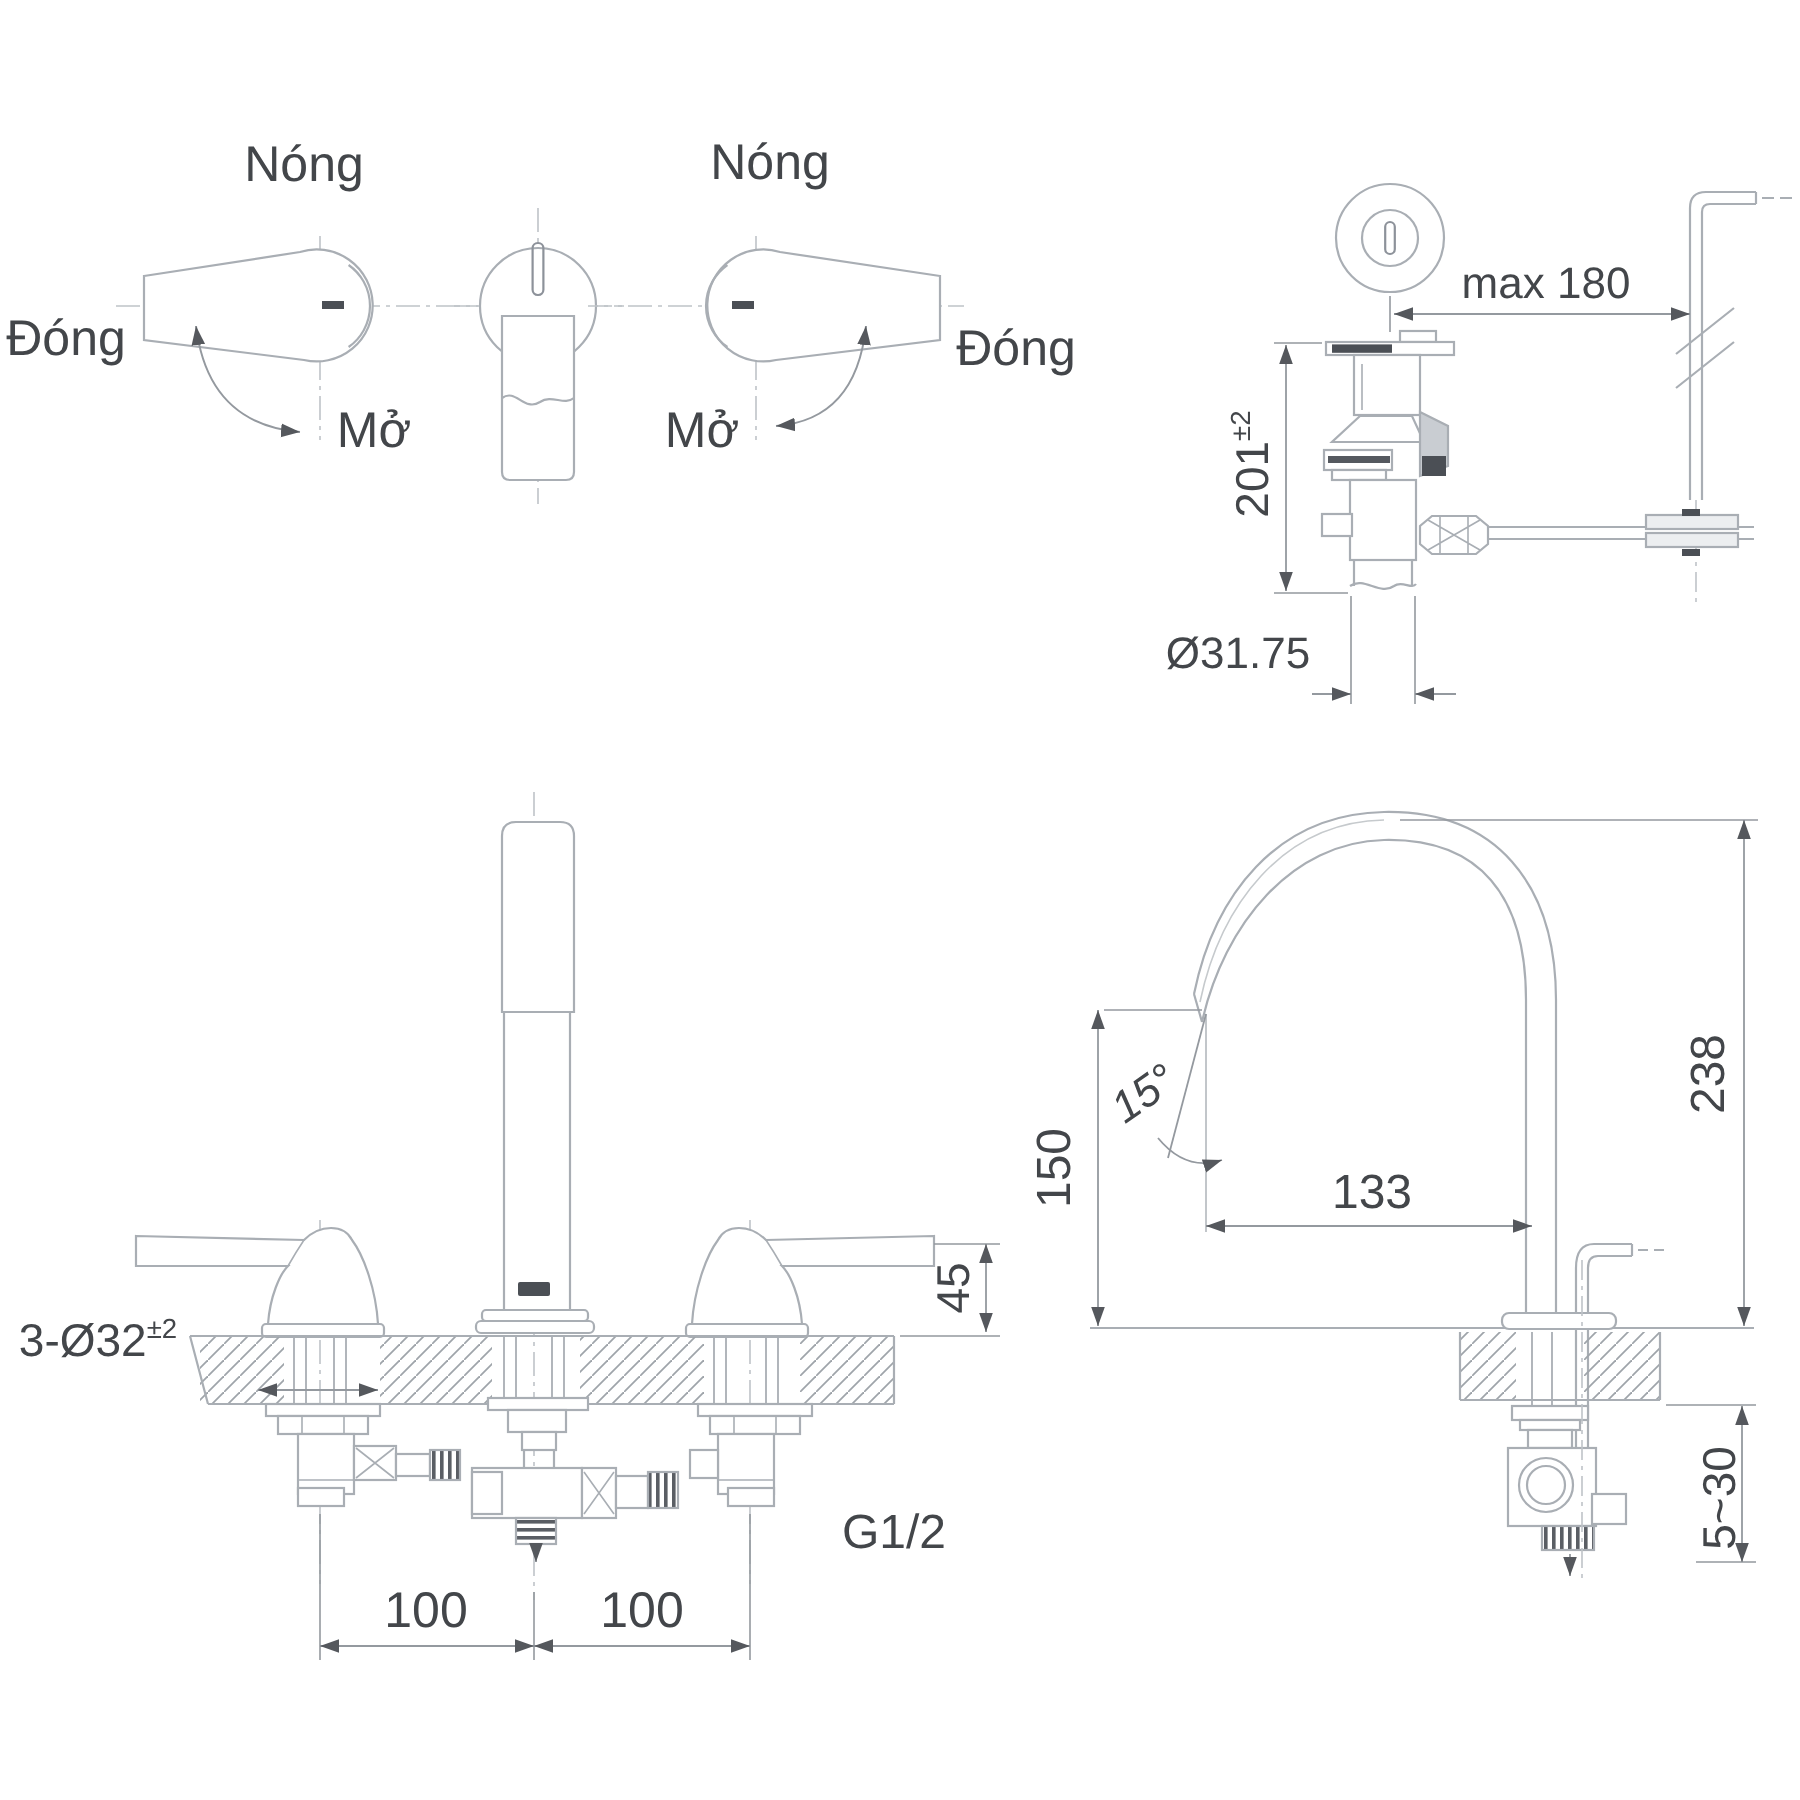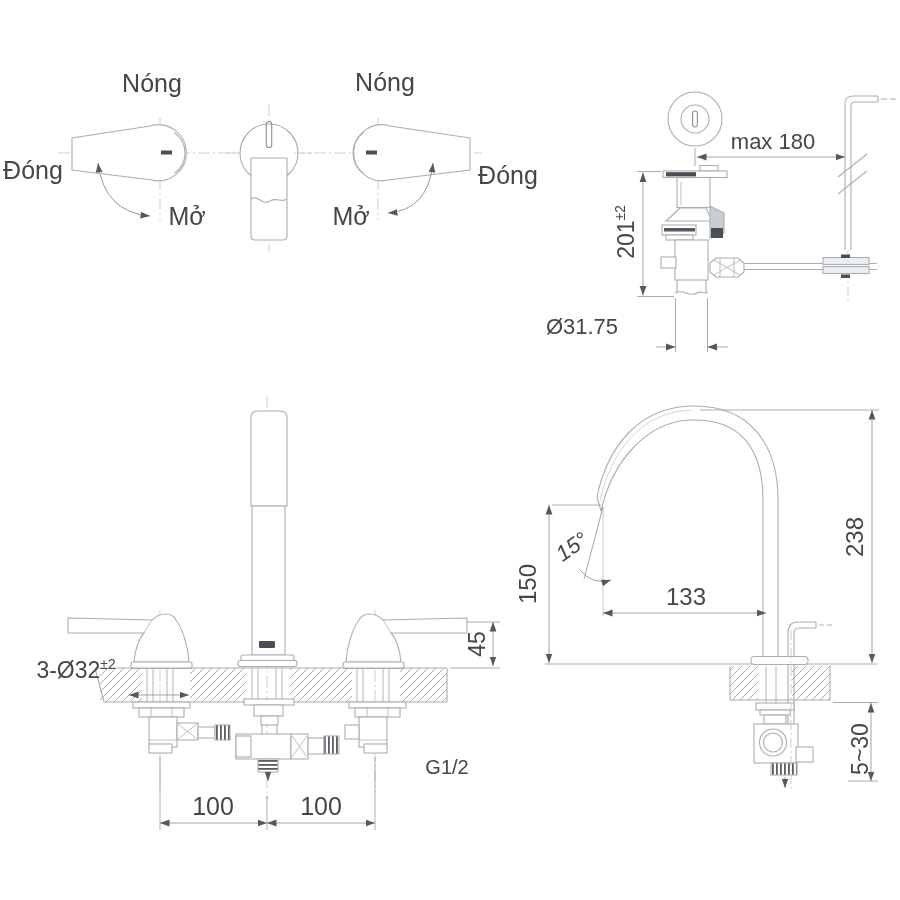--- a/index.html
+++ b/index.html
@@ -3,21 +3,21 @@
 <meta charset="utf-8">
 <style>
   html,body{margin:0;padding:0;background:#ffffff;}
   .canvas{position:relative;width:900px;height:900px;background:#ffffff;overflow:hidden;
           font-family:"Liberation Sans",sans-serif;}
   svg{position:absolute;left:0;top:0;}
   .l{position:absolute;transform:translate(-50%,-50%);white-space:nowrap;color:#43464a;
      font-family:"Liberation Sans",sans-serif;line-height:1;}
   .rot{transform:translate(-50%,-50%) rotate(-90deg);}
   .ang{transform:translate(-50%,-50%) rotate(-35deg);font-style:italic;}
-  .f25{font-size:25px;} .f24{font-size:24px;} .f23{font-size:23px;} .f22{font-size:22px;} .f28{font-size:20px;}
+  .f25{font-size:25px;} .f24{font-size:24px;} .f23{font-size:23px;} .f22{font-size:22px;} .f28{font-size:24px;}
   sup{font-size:0.60em;vertical-align:super;letter-spacing:0;}
 </style>
 </head>
 <body>
 
 <div class="canvas">
 
 <svg width="900" height="900" viewBox="0 0 900 900">
   <defs>
     <marker id="arr" viewBox="0 0 10 10" refX="9.5" refY="5" markerWidth="10" markerHeight="10" markerUnits="userSpaceOnUse" orient="auto-start-reverse">
@@ -233,23 +233,23 @@
 
 <div class="l f25" style="left:152px;top:83px">Nóng</div>
 <div class="l f25" style="left:385px;top:82px">Nóng</div>
 <div class="l f25" style="left:33px;top:170px">Đóng</div>
 <div class="l f25" style="left:187px;top:216px">Mở</div>
 <div class="l f25" style="left:351px;top:216px">Mở</div>
 <div class="l f25" style="left:508px;top:175px">Đóng</div>
 
 <div class="l f22" style="left:773px;top:142px">max 180</div>
 <div class="l rot f23" style="left:626px;top:232px"><span>201</span><sup>±2</sup></div>
-<div class="l f22" style="left:582px;top:327px">Ø31.75</div>
-
-<div class="l f23" style="left:76px;top:670px"><span>3-Ø32</span><sup>±2</sup></div>
+<div class="l f22" style="left:619px;top:327px">Ø31.75</div>
+
+<div class="l f23" style="left:49px;top:670px"><span>3-Ø32</span><sup>±2</sup></div>
 <div class="l rot f23" style="left:477px;top:644px">45</div>
 <div class="l f25" style="left:213px;top:806px">100</div>
 <div class="l f25" style="left:321px;top:806px">100</div>
 <div class="l f28" style="left:447px;top:767px">G1/2</div>
 
 <div class="l ang f22" style="left:572px;top:547px">15°</div>
 <div class="l rot f24" style="left:528px;top:584px">150</div>
 <div class="l f24" style="left:686px;top:597px">133</div>
 <div class="l rot f24" style="left:855px;top:537px">238</div>
 <div class="l rot f23" style="left:860px;top:749px">5~30</div>

